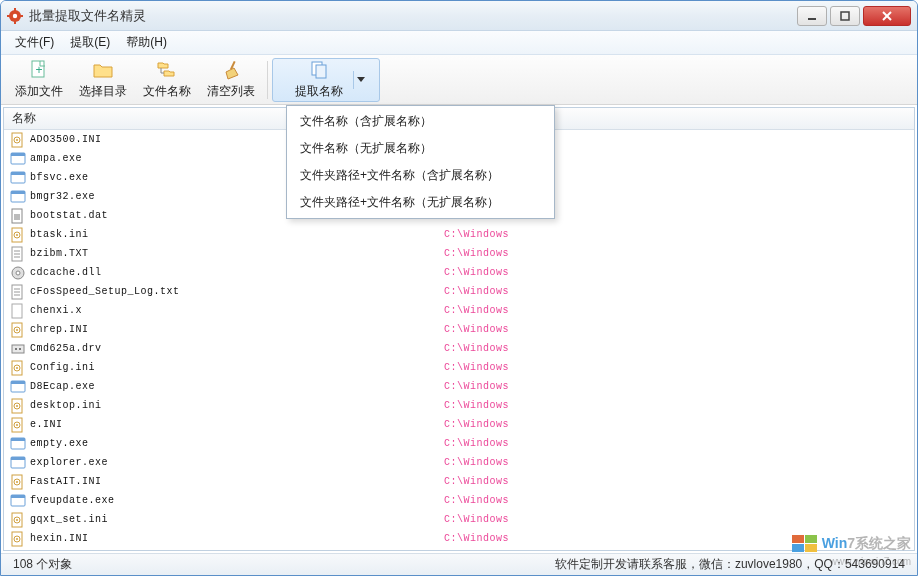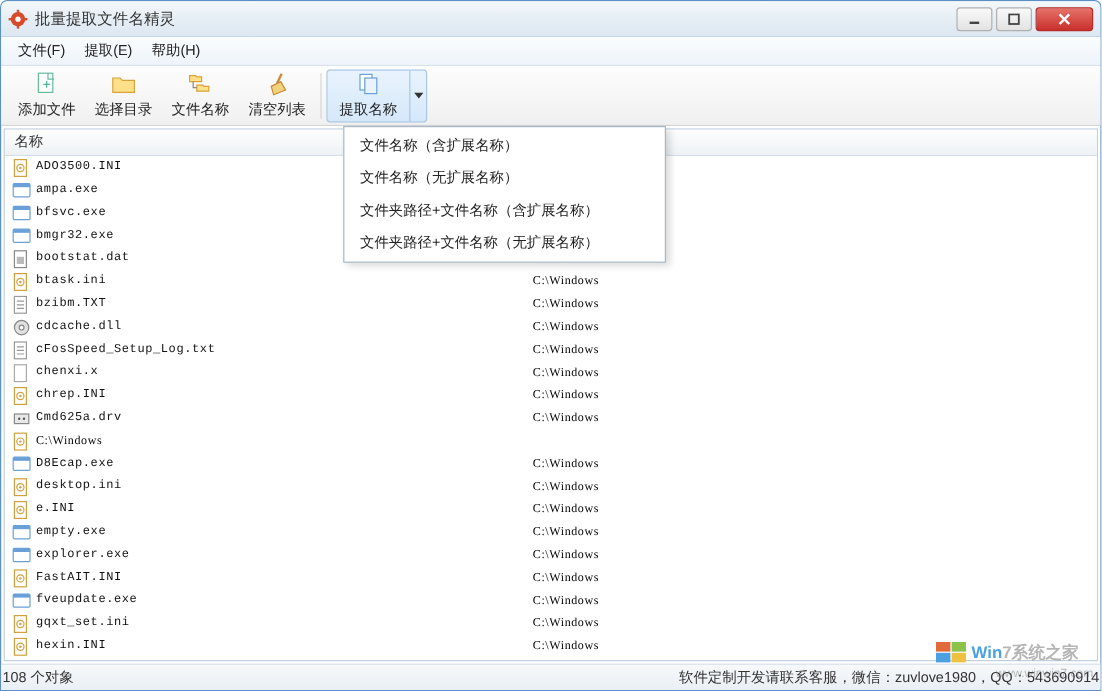--- a/index.html
+++ b/index.html
@@ -64,21 +64,21 @@
   display:flex; flex-direction:column; align-items:center; justify-content:center;
   padding: 2px 8px; gap:2px; cursor:default; height:46px;
 }
 .tool-btn .ic { width:22px; height:22px; display:flex;align-items:center;justify-content:center; }
 .tool-btn .lbl { font-size:12px; color:#222; }
 .tool-sep { width:1px; height:38px; background:#d6d6d6; margin:0 4px; }
 .tool-btn.dropdown {
   flex-direction:row; gap:0;
   border:1px solid #a8c8e8;
   background: linear-gradient(to bottom,#e9f3fd,#d5e8fa);
-  border-radius:3px; padding:0; height:44px;
+  border-radius:3px; padding:12px; height:44px;
 }
 .tool-btn.dropdown .main {
   display:flex; flex-direction:column; align-items:center; justify-content:center;
   padding:2px 10px; gap:2px;
 }
 .tool-btn.dropdown .arrow {
   width:14px; display:flex; align-items:center; justify-content:center;
   border-left:1px solid #a8c8e8; height:100%;
 }
 .content {
@@ -99,44 +99,44 @@
   font-family: "Simsun","NSimsun",monospace;
   font-size: 10px;
   background:#fff;
 }
 .row {
   display:flex; align-items:center; height:19px; padding-left:6px;
   white-space:nowrap;
 }
 .row .fi { width:16px; height:16px; margin-right:4px; flex-shrink:0; display:inline-flex;align-items:center;justify-content:center; }
 .row .fname { width: 414px; font-family: "Courier New",monospace; letter-spacing:0.5px; color:#111; }
-.row .fpath { font-family: Liberation Serif, serif; letter-spacing:0.5px; color:#000000; }
+.row .fpath { font-family: Liberation Mono, monospace; letter-spacing:0.5px; color:#ec4899; }
 .dropdown-menu {
   position:absolute;
   left: 285px; top: 104px;
   width: 269px;
   background:#fff;
   border:1px solid #a6b7c8;
   box-shadow: 3px 3px 6px rgba(0,0,0,0.15);
   z-index: 50;
   padding:2px 1px;
 }
 .dropdown-menu .mi {
   padding: 5px 12px;
   font-size:12px; color:#222; cursor:default;
 }
 .statusbar {
   height:22px;
   background: linear-gradient(to bottom,#f7f9fb,#e9eff5);
   border-top:1px solid #d6dfe8;
   display:flex; align-items:center; justify-content:space-between;
-  padding:0 1px; font-size:12px; color:#333;
+  padding:0 12px; font-size:12px; color:#333;
 }
 .watermark {
-  position:absolute; right:18px; bottom:22px;
+  position:absolute; right:6px; bottom:22px;
   font-size:14px; font-weight:bold;
   color: rgba(90,90,90,0.45);
   display:flex; align-items:center; gap:4px;
   pointer-events:none;
   justify-content:center;
 }
 .watermark .flag {
   width:26px;height:18px; border-radius:2px;
 }
 .watermark-sub {
@@ -385,20 +385,21 @@
           <span class="fpath">C:\Windows</span>
         </div>
         <div class="row">
           <span class="fi">
             <svg width="16" height="16" viewBox="0 0 16 16">
               <rect x="2" y="1" width="10" height="14" fill="#fff" stroke="#d0a040"></rect>
               <circle cx="7" cy="8" r="3" fill="none" stroke="#d0a040"></circle>
               <circle cx="7" cy="8" r="1" fill="#d0a040"></circle>
             </svg>
           </span>
+          <span class="fname">Config.ini</span>
           <span class="fpath">C:\Windows</span>
         </div>
         <div class="row">
           <span class="fi">
             <svg width="16" height="16" viewBox="0 0 16 16">
               <rect x="1" y="2" width="14" height="11" rx="1" fill="#fff" stroke="#6aa0d8"></rect>
               <rect x="1" y="2" width="14" height="3" fill="#6aa0d8"></rect>
             </svg>
           </span>
           <span class="fname">D8Ecap.exe</span>

